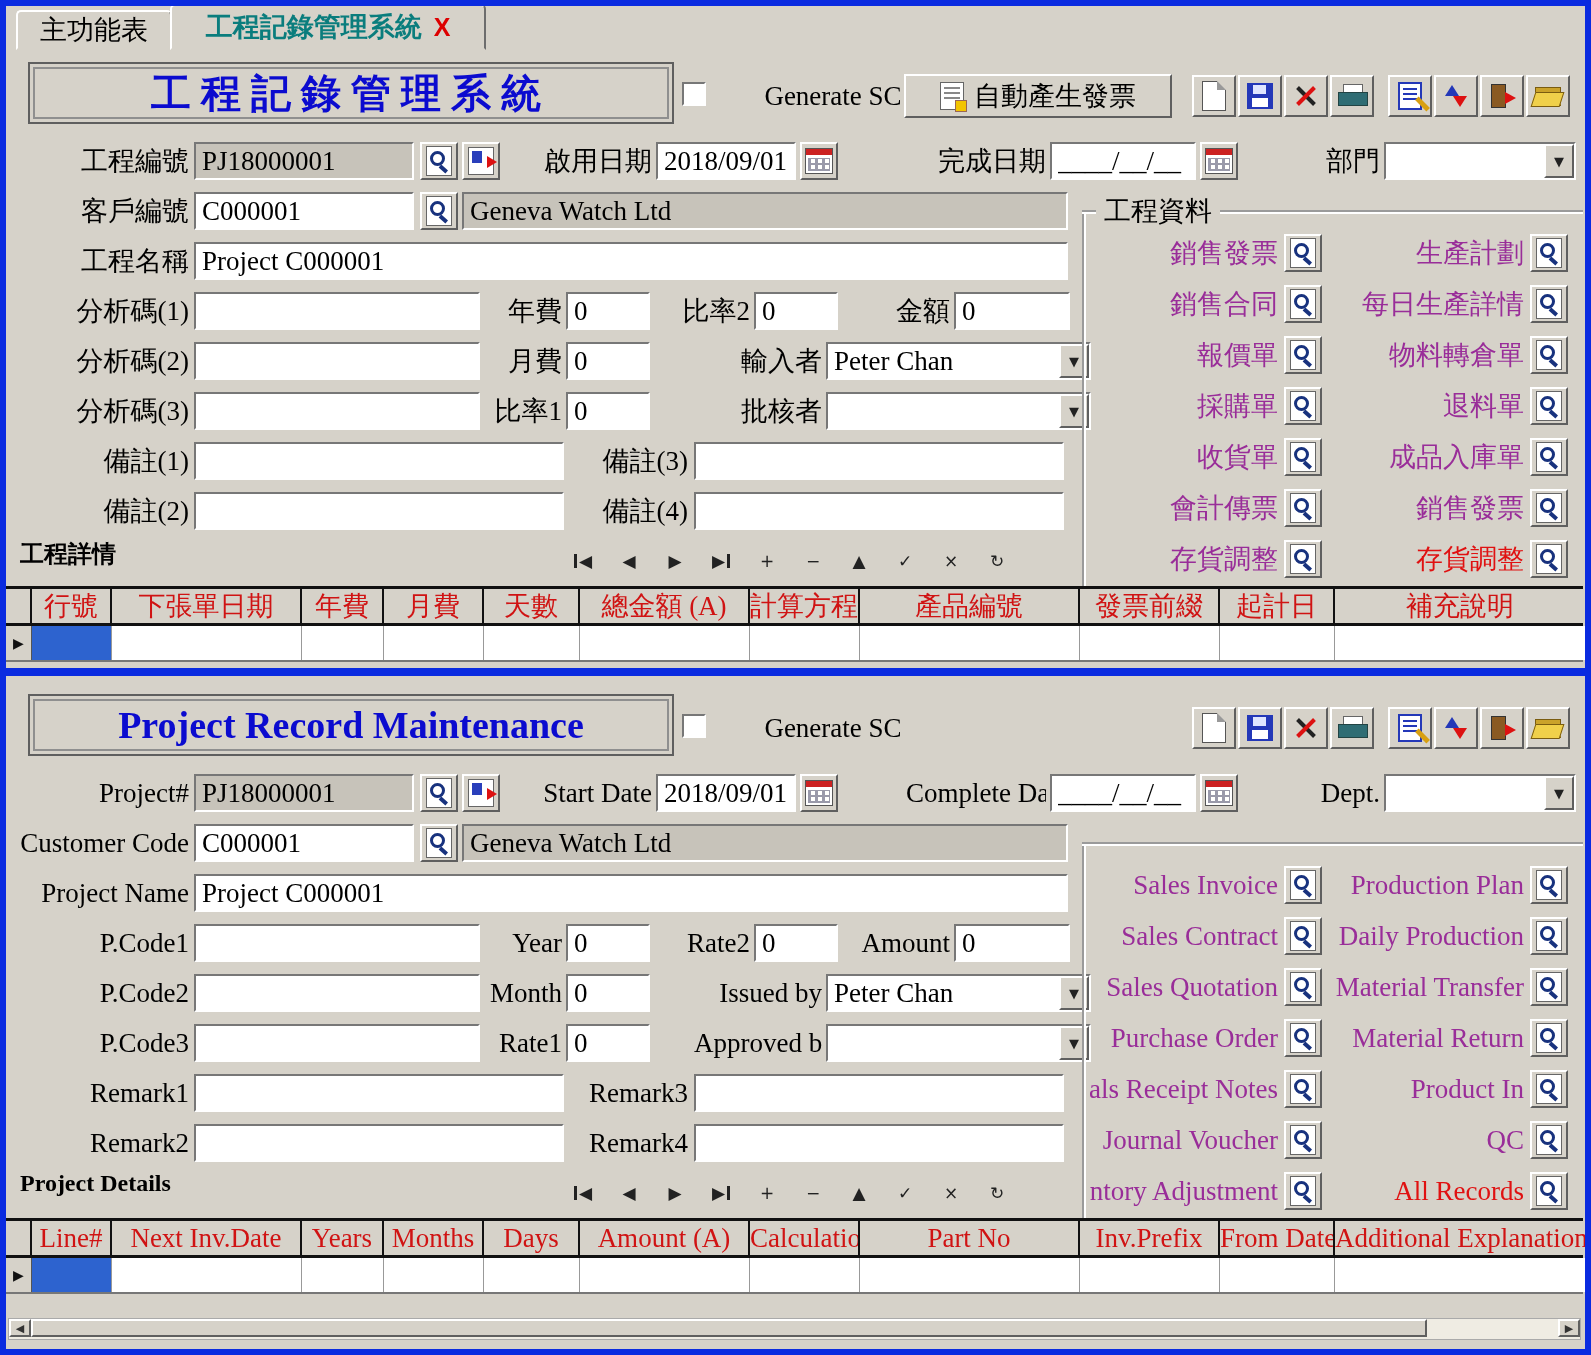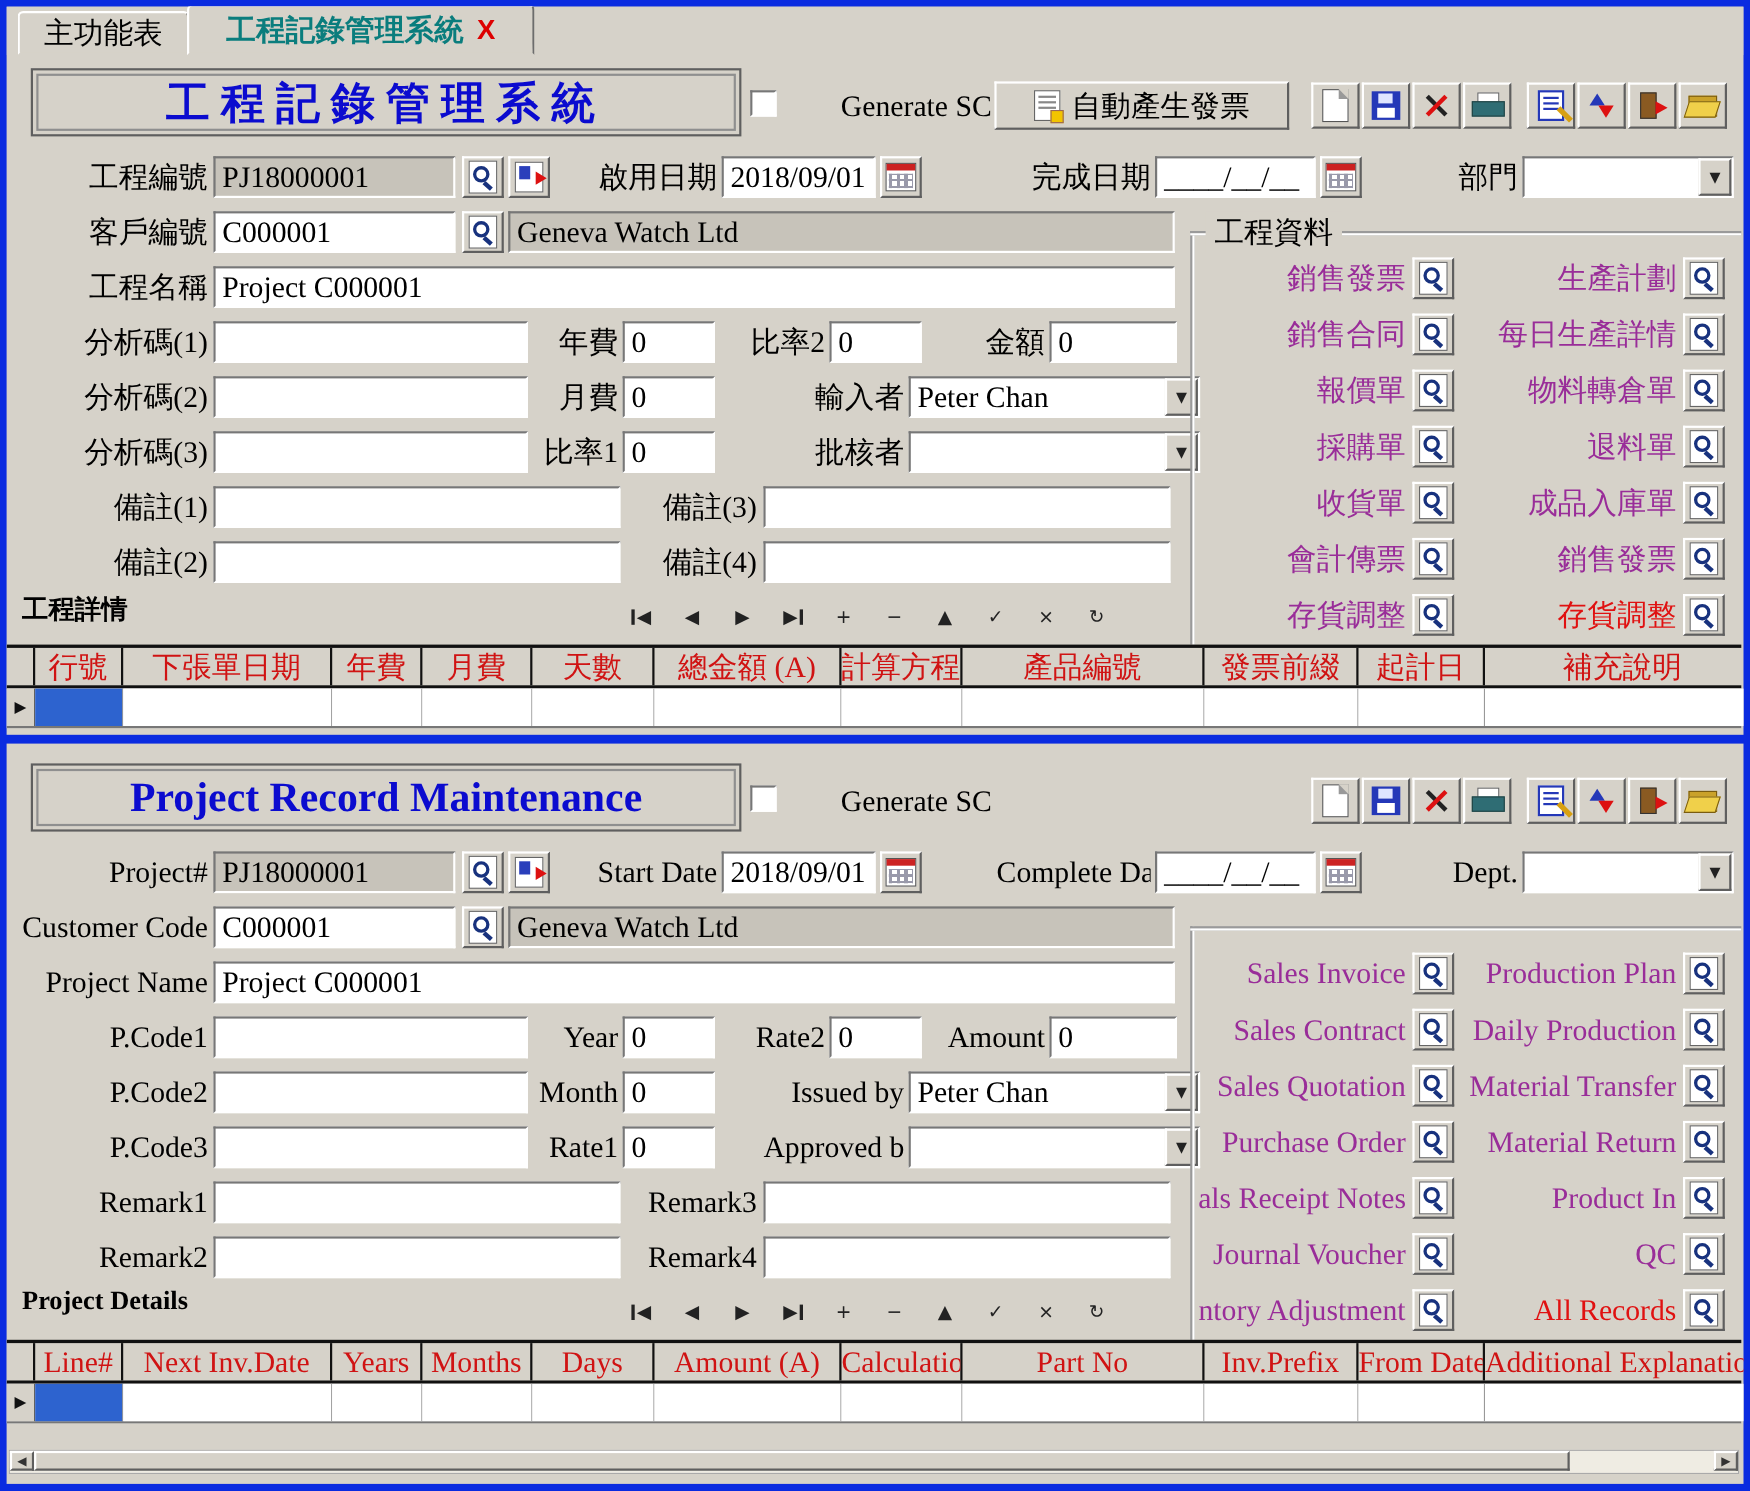--- a/index.html
+++ b/index.html
@@ -89,21 +89,21 @@
   .nbtn{width:42px;height:30px;display:flex;align-items:center;justify-content:center;font-size:17px;color:#222;font-family:"DejaVu Sans",sans-serif;gap:2px;cursor:default}
   .nbtn .bar{width:3px;height:14px;background:#222}
 
   .grid{position:absolute;left:0;top:536px;width:1577px;z-index:2}
   .ghead{display:flex;height:40px;background:#d6d2c9;border-top:3px solid #111;border-bottom:3px solid #111;box-sizing:border-box}
   .hc{box-sizing:border-box;border-right:2px solid #111;line-height:34px;text-align:center;font-size:27px;color:#d01313;overflow:hidden;white-space:nowrap;flex:none}
   .grow{display:flex;height:34px;background:#fff;border-bottom:2px solid #777;box-sizing:content-box}
   .gc{box-sizing:border-box;border-right:1px solid #999;flex:none;height:100%;background:#fff}
   .gc.gutter{background:#d6d2c9;display:flex;align-items:center;justify-content:center;font-size:14px;font-family:"DejaVu Sans",sans-serif;color:#111;border-right:1px solid #555}
   .gc.sel{background:#2d63cf}
-  .c0{width:26px}.c1{width:80px}.c2{width:190px}.c3{width:82px}.c4{width:100px}.c5{width:111px}.c6{width:170px}.c7{width:110px}.c8{width:220px}.c9{width:140px}.c10{width:115px}.c11{width:252px}
+  .c0{width:26px}.c1{width:80px}.c2{width:190px}.c3{width:82px}.c4{width:100px}.c5{width:96px}.c6{width:170px}.c7{width:110px}.c8{width:220px}.c9{width:140px}.c10{width:115px}.c11{width:252px}
 
   .hsb{position:absolute;left:2px;top:636px;width:1573px;height:22px;background:#efece3;border:1px solid #aaa;box-sizing:border-box}
   .sbn{position:absolute;display:flex;align-items:center;justify-content:center;font-size:11px;font-family:"DejaVu Sans",sans-serif;color:#333}
   .sb-left{left:0;top:0;width:22px;height:18px}
   .thumb{left:22px;top:0;width:1396px;height:18px}
   .sb-right{right:0;top:0;width:22px;height:18px}
 
   
   .icon-find{position:relative;width:24px;height:28px;background:#fff;border:1px solid #666}
   .icon-find::before{content:"";position:absolute;left:3px;top:4px;width:9px;height:9px;border:3px solid #18327e;border-radius:50%}

